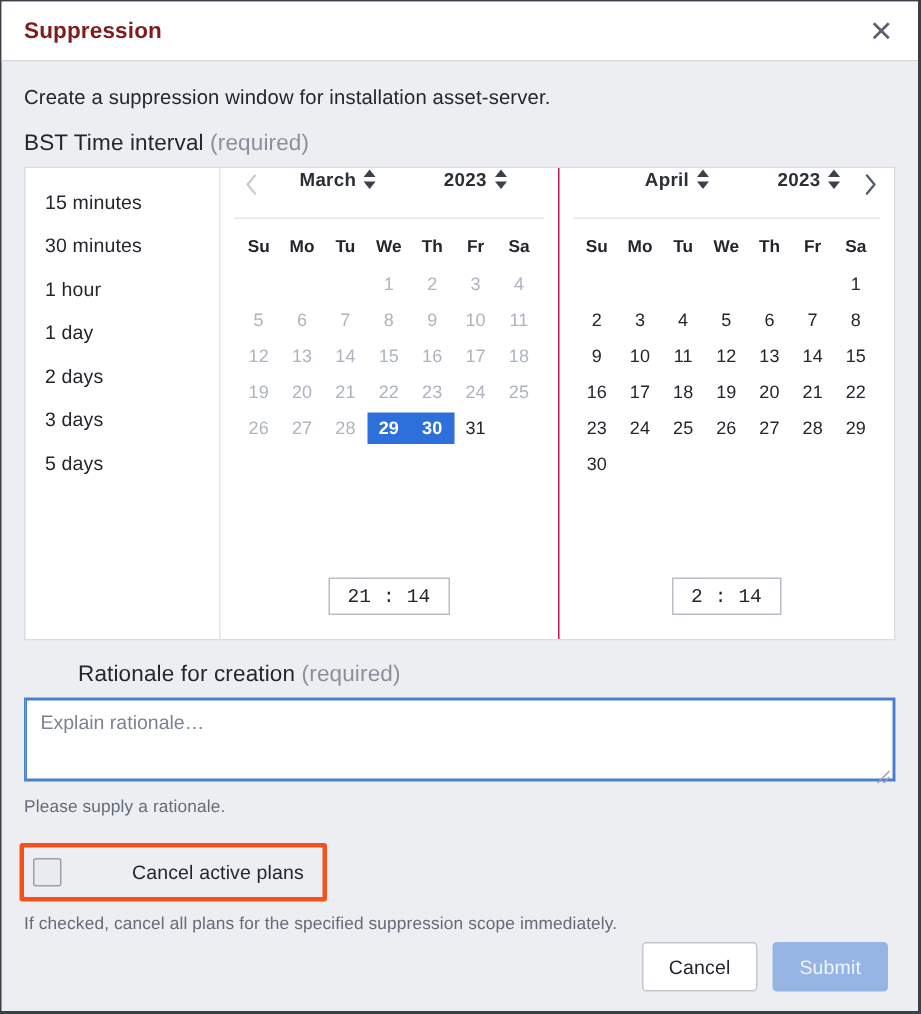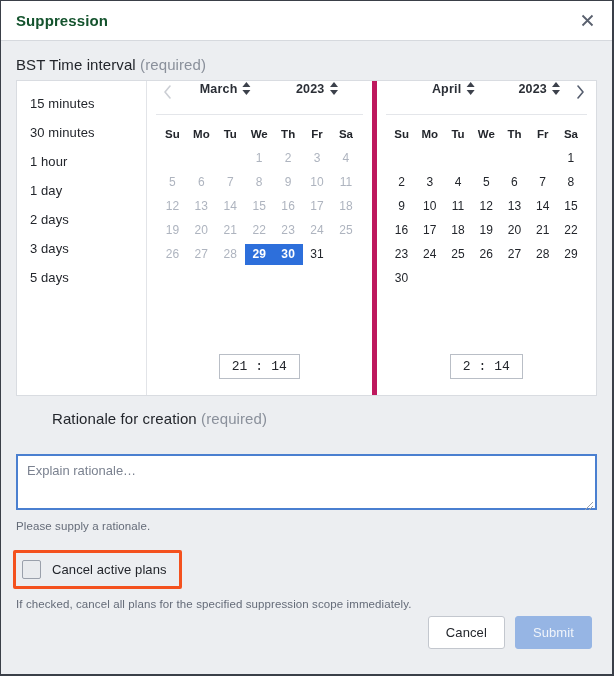--- a/index.html
+++ b/index.html
@@ -31,21 +31,21 @@
     background: #ffffff;
     border-bottom: 1px solid #d6d9de;
     display: flex;
     align-items: center;
     padding: 0 14px 0 15px;
     box-sizing: border-box;
   }
   .title {
     font-size: 15px;
     font-weight: bold;
-    color: #14532d;
+    color: #7f1d1d;
     flex: 1;
     letter-spacing: .1px;
   }
   .close-btn {
     width: 22px;
     height: 22px;
     display: flex;
     align-items: center;
     justify-content: center;
     cursor: pointer;
@@ -105,21 +105,21 @@
     flex: 1;
     display: flex;
     position: relative;
   }
   .cal {
     width: 50%;
     box-sizing: border-box;
     padding: 0 11px;
     position: relative;
   }
-  .cal + .cal { border-left: 5px solid #be185d; }
+  .cal + .cal { border-left: 1px solid #be185d; }
 
   .cal-head {
     height: 33px;
     display: flex;
     align-items: flex-start;
     position: relative;
   }
   .nav-chevron {
     width: 18px;
     height: 22px;
@@ -245,21 +245,20 @@
     box-sizing: border-box;
     border: 1px solid #4a7fd0;
     outline: 1px solid #4a7fd0;
     outline-offset: -2px;
     background: #ffffff;
     padding: 8px 10px;
     font-family: "Liberation Sans", sans-serif;
     font-size: 13px;
     color: #23262c;
     resize: none;
-    margin-top: 20px;
   }
   .textarea::placeholder { color: #7b8290; }
   .resize-grip {
     position: absolute;
     right: 3px;
     bottom: 3px;
     width: 10px;
     height: 10px;
     pointer-events: none;
   }
@@ -274,20 +273,21 @@
 
   
   .check-annot {
     margin-top: 18px;
     border: 3px solid #f4511e;
     border-radius: 2px;
     display: inline-flex;
     align-items: center;
     padding: 7px 12px 7px 6px;
     margin-left: -3px;
+    gap: 36px;
   }
   .checkbox {
     width: 17px;
     height: 17px;
     border: 1px solid #9aa0ab;
     background: #e9ebee;
     border-radius: 2px;
     cursor: pointer;
     flex: none;
   }
@@ -345,20 +345,21 @@
     <div class="title">Suppression</div>
     <div class="close-btn">
       <svg width="13" height="13" viewBox="0 0 13 13" aria-hidden="true">
         <path d="M1.5 1.5 L11.5 11.5 M11.5 1.5 L1.5 11.5" stroke="#59606e" stroke-width="1.8" fill="none"></path>
       </svg>
     </div>
   </div>
 
   <div class="body">
 
+    <div class="intro">Create a suppression window for installation asset-server.</div>
 
     <div class="field-label">
       <span>BST Time interval</span>
       <span class="req">(required)</span>
     </div>
 
     
     <div class="picker">
 
       <div class="intervals" id="intervals">

